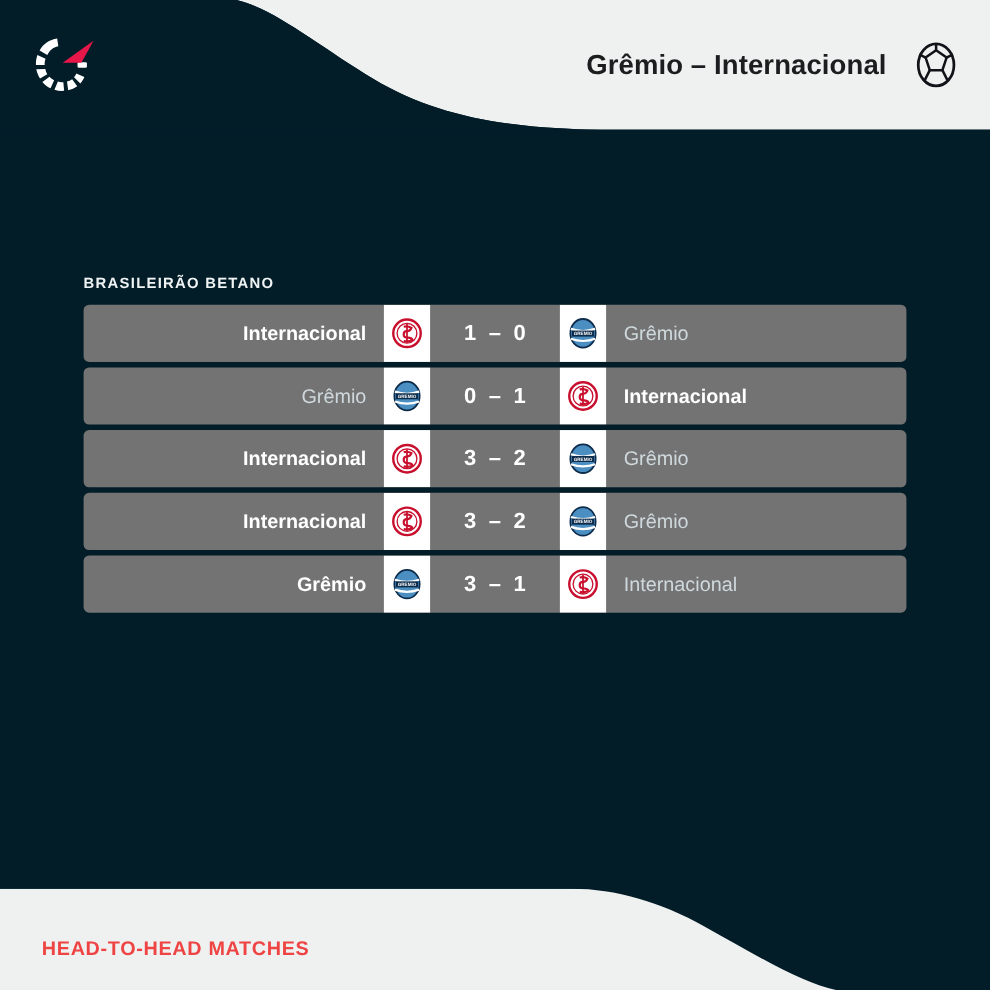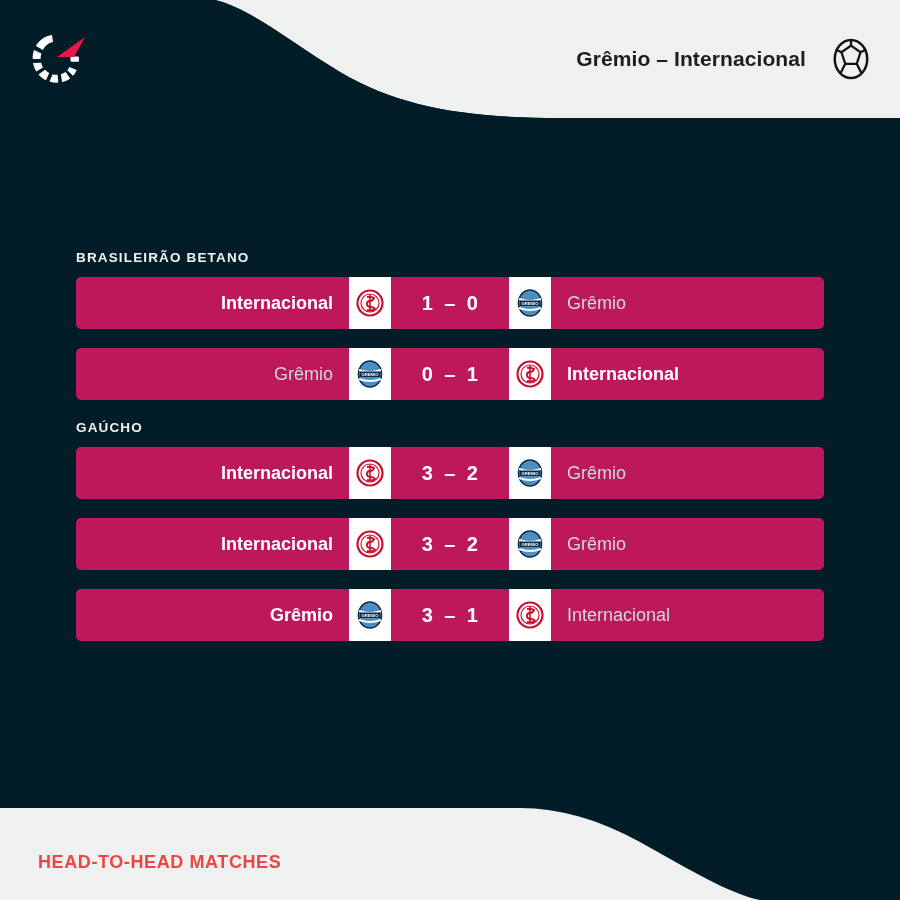--- a/index.html
+++ b/index.html
@@ -50,21 +50,21 @@
     right: 28px;
     top: 0;
     height: 118px;
     display: flex;
     align-items: center;
     gap: 24px;
     z-index: 5;
   }
 
   .header-title {
-    font-size: 21px;
+    font-size: 25px;
     font-weight: 700;
     color: #1b1d1f;
     letter-spacing: 0.1px;
     white-space: nowrap;
   }
 
   .ball-icon {
     width: 42px;
     height: 42px;
     flex: none;
@@ -92,24 +92,24 @@
     margin-bottom: 12px;
     margin-top: 20px;
   }
 
   .section:first-child .section-title { margin-top: 12px; }
 
   .match-row {
     display: flex;
     align-items: stretch;
     height: 52px;
-    background: #be185d;
+    background: #737373;
     border-radius: 5px;
     overflow: hidden;
-    margin-bottom: 19px;
+    margin-bottom: 5px;
     position: relative;
   }
 
   .team {
     flex: 1 1 0;
     display: flex;
     align-items: center;
     font-size: 18px;
     color: #cfd9dd;
     white-space: nowrap;
@@ -264,21 +264,20 @@
           <circle cx="15" cy="15" r="9" fill="#ffffff" stroke="#c8102e" stroke-width="1.2"></circle>
           <path d="M12,9 q4,-1 7,1 q-1,3 -4,3 q-3,0 -3,3 q0,3 4,3 q3,0 4,2 q-3,2 -8,1" fill="none" stroke="#c8102e" stroke-width="2"></path>
           <line x1="15" y1="6.5" x2="15" y2="23.5" stroke="#c8102e" stroke-width="1.6"></line>
         </svg>
       </div>
       <div class="team away winner">Internacional</div>
     </div>
   </div>
 
   <div class="section">
-    <div class="section-title">Gaúcho</div>
 
     <div class="match-row">
       <div class="team home winner">Internacional</div>
       <div class="crest">
         <svg width="30" height="30" viewBox="0 0 30 30">
           <circle cx="15" cy="15" r="12.5" fill="#ffffff" stroke="#c8102e" stroke-width="2.2"></circle>
           <circle cx="15" cy="15" r="9" fill="#ffffff" stroke="#c8102e" stroke-width="1.2"></circle>
           <path d="M12,9 q4,-1 7,1 q-1,3 -4,3 q-3,0 -3,3 q0,3 4,3 q3,0 4,2 q-3,2 -8,1" fill="none" stroke="#c8102e" stroke-width="2"></path>
           <line x1="15" y1="6.5" x2="15" y2="23.5" stroke="#c8102e" stroke-width="1.6"></line>
         </svg>

